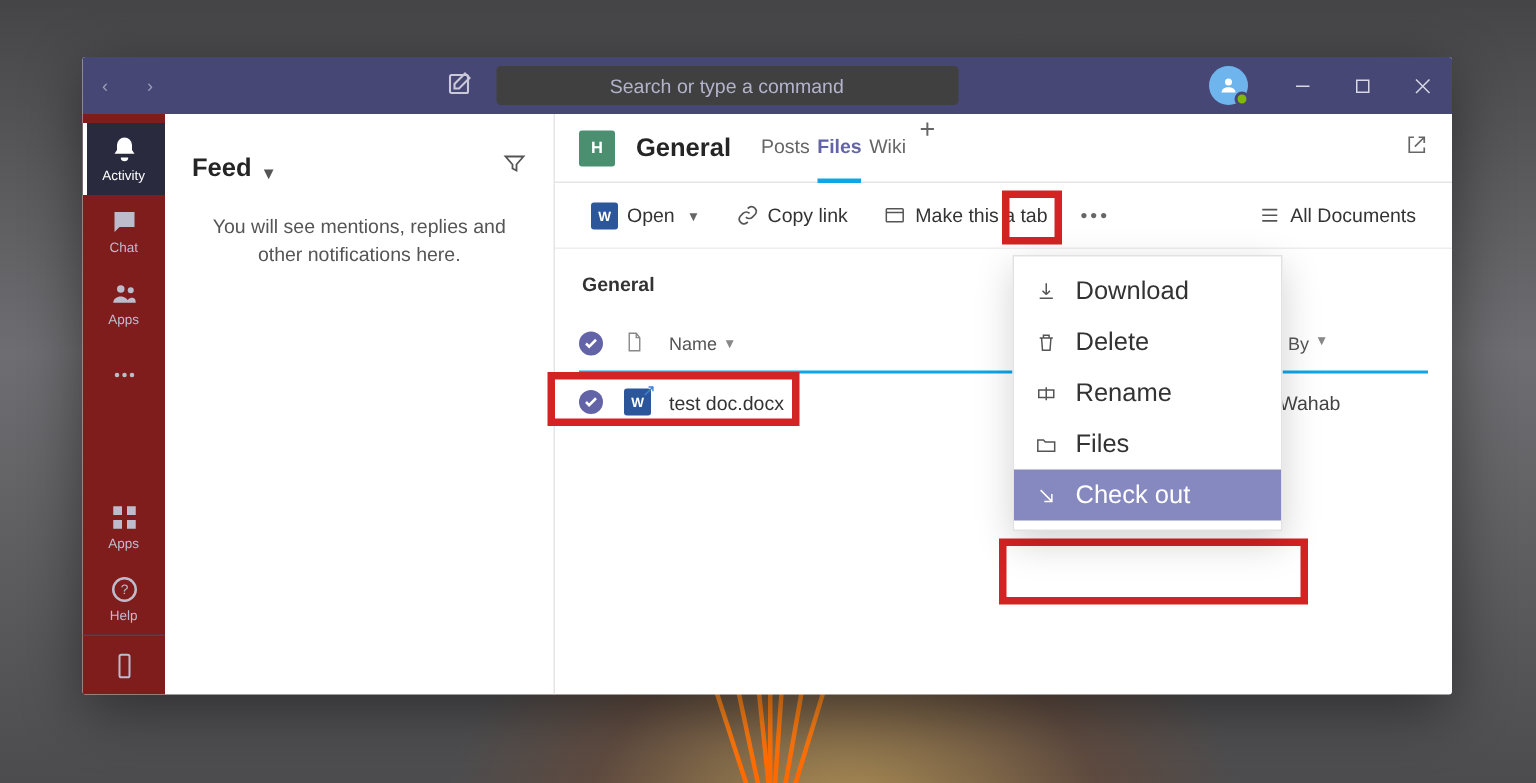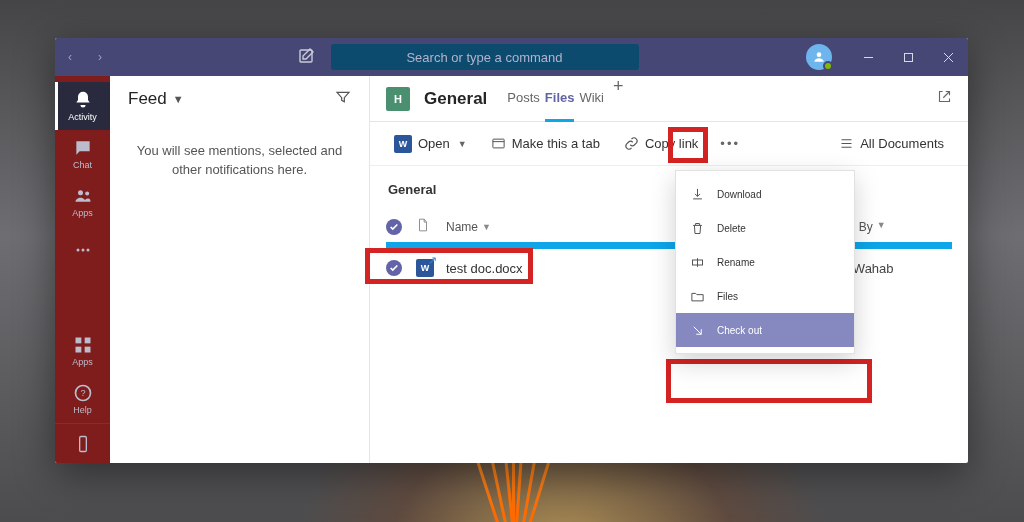--- a/index.html
+++ b/index.html
@@ -7,37 +7,37 @@
   .bg{position:absolute;inset:0;background:
      radial-gradient(ellipse 380px 280px at 55% 105%,rgba(255,200,90,.55),rgba(120,70,40,.4) 45%,rgba(50,50,55,.0) 70%),
      linear-gradient(#454547,#6e6e72 45%,#4c4c4e)}
   .filament{position:absolute;left:50%;bottom:-30px;transform:translateX(-50%);width:420px;height:200px}
   .filament div{position:absolute;bottom:0;width:3px;background:linear-gradient(#ffbf50,#ff6a00 80%);border-radius:2px}
   .window{position:absolute;left:55px;top:38px;width:913px;height:425px;background:#fff;border-radius:2px;box-shadow:0 10px 40px rgba(0,0,0,.45);display:flex;flex-direction:column;overflow:hidden}
   
   .titlebar{height:38px;background:#464775;display:flex;align-items:center;color:#d8d8e6;font-size:12px}
   .nav-btn{width:30px;text-align:center;opacity:.6;cursor:default}
   .compose{width:20px;height:20px;margin:0 14px;opacity:.9}
-  .search{flex:0 0 308px;height:26px;margin:0 auto;background:#0c4a6e;border-radius:3px;display:flex;align-items:center;justify-content:center;color:#b3b3cc;font-size:13px}
+  .search{flex:0 0 308px;height:26px;margin:0 auto;background:#404040;border-radius:3px;display:flex;align-items:center;justify-content:center;color:#b3b3cc;font-size:13px}
   .tbar-right{margin-left:auto;display:flex;align-items:center;gap:0}
   .avatar{width:26px;height:26px;border-radius:50%;background:#6eb5ee;position:relative;margin-right:16px;display:flex;align-items:center;justify-content:center}
   .avatar svg{width:14px;height:14px;fill:#fff}
   .presence{position:absolute;right:-1px;bottom:-1px;width:10px;height:10px;border-radius:50%;background:#7fba00;border:2px solid #464775}
   .winbtn{width:40px;height:38px;display:flex;align-items:center;justify-content:center;color:#d8d8e6}
   
   .body{flex:1;display:flex;min-height:0}
   
   .rail{width:55px;background:#7f1d1d;display:flex;flex-direction:column;align-items:center;color:#bcbccc;font-size:9px;padding-top:6px}
   .rail-item{width:55px;height:48px;display:flex;flex-direction:column;align-items:center;justify-content:center;gap:2px;cursor:default}
   .rail-item.active{background:#292a3e;color:#fff;box-shadow:inset 3px 0 #fff}
   .rail-item svg{width:20px;height:20px;fill:currentColor}
   .rail-spacer{flex:1}
   
   .feed{width:260px;border-right:1px solid #e5e5e5;display:flex;flex-direction:column}
-  .feed-head{height:46px;display:flex;align-items:center;padding:0 18px;font-size:17px;font-weight:400;color:#252525}
+  .feed-head{height:46px;display:flex;align-items:flex-end;padding:0 18px;font-size:17px;font-weight:700;color:#252525}
   .feed-head .chev{margin-left:6px;font-size:11px;color:#555}
   .feed-head .filt{margin-left:auto;color:#555}
   .feed-msg{padding:20px 26px;color:#555;font-size:13px;text-align:center;line-height:1.45}
   
   .main{flex:1;display:flex;flex-direction:column;min-width:0;position:relative}
   .chanbar{height:46px;display:flex;align-items:center;padding:0 16px;gap:14px;border-bottom:1px solid #e5e5e5}
   .team-ico{width:24px;height:24px;background:#4a8f70;color:#fff;font-size:11px;font-weight:600;display:flex;align-items:center;justify-content:center;border-radius:2px}
   .chan-name{font-size:17px;font-weight:700;color:#252525}
   .tabs{display:flex;gap:5px;font-size:13px;color:#666;margin-left:6px}
   .tab{padding:14px 0;cursor:default}
@@ -48,29 +48,29 @@
   .cmdbar{height:44px;display:flex;align-items:center;padding:0 14px;gap:4px;border-bottom:1px solid #eee;font-size:13px;color:#333;white-space:nowrap}
   .cmd{display:flex;align-items:center;gap:6px;padding:0 10px;height:30px;cursor:default}
   .cmd svg{width:15px;height:15px}
   .cmd .chev{font-size:9px;color:#666;margin-left:2px}
   
   .hl{position:absolute;border:5px solid #d32323;pointer-events:none}
   
   .files{padding:12px 16px 0;font-size:13px;color:#333}
   .loc{font-weight:600;color:#333;margin:4px 2px 14px}
   .grid-head,.grid-row{display:grid;grid-template-columns:30px 30px 1fr 40px 110px;align-items:center;height:38px}
-  .grid-head{color:#555;font-size:12px;border-bottom:7px solid #0ea5e9}
+  .grid-head{color:#555;font-size:12px;border-bottom:2px solid #0ea5e9}
   .grid-head .name-h{display:flex;align-items:center;gap:4px}
   .sel{width:16px;height:16px;border-radius:50%;background:#6264a7;display:flex;align-items:center;justify-content:center}
   .sel svg{width:10px;height:10px;fill:#fff}
   .word{width:18px;height:18px;background:#2b579a;color:#fff;font-size:9px;font-weight:700;display:flex;align-items:center;justify-content:center;border-radius:2px}
   .row-more{color:#888;letter-spacing:1px}
   .modby{color:#444;overflow:hidden;text-overflow:ellipsis}
   
-  .menu{position:absolute;left:305px;top:94px;width:180px;background:#fff;border:1px solid #e1e1e1;box-shadow:0 8px 24px rgba(0,0,0,.18);font-size:10px;color:#333;padding:6px 0;z-index:5}
+  .menu{position:absolute;left:305px;top:94px;width:180px;background:#fff;border:1px solid #e1e1e1;box-shadow:0 8px 24px rgba(0,0,0,.18);font-size:17px;color:#333;padding:6px 0;z-index:5}
   .mi{display:flex;align-items:center;gap:12px;height:34px;padding:0 14px;cursor:default}
   .mi svg{width:15px;height:15px;fill:none;stroke:#555;stroke-width:1.6}
   .mi.hovered{background:#8689c0;color:#fff}
   .mi.hovered svg{stroke:#fff}
   .cut{height:24px;overflow:hidden}
 </style>
 </head>
 <body>
 
 <div class="bg"></div>
@@ -179,21 +179,21 @@
     </div>
 
     <div class="feed">
       <div class="feed-head">
         <span>Feed</span>
         <span class="chev">▼</span>
         <span class="filt"><svg width="16" height="16" viewBox="0 0 24 24" fill="none" stroke="#555" stroke-width="1.8">
               <path d="M3 5h18l-7 8v6l-4-2v-4z"></path>
             </svg></span>
       </div>
-      <div class="feed-msg">You will see mentions, selected and other notifications here.</div>
+      <div class="feed-msg">You will see mentions, replies and other notifications here.</div>
     </div>
 
     <div class="main">
       <div class="chanbar">
         <div class="team-ico">H</div>
         <div class="chan-name">General</div>
         <div class="tabs">
           <div class="tab">Posts</div>
           <div class="tab active">Files</div>
           <div class="tab">Wiki</div>
@@ -204,31 +204,31 @@
             </svg></span>
       </div>
 
       <div class="cmdbar">
         <div class="cmd">
             <span class="word">W</span>
             <span>Open</span>
             <span class="chev">▼</span>
           </div>
         <div class="cmd">
+            <svg viewBox="0 0 24 24" fill="none" stroke="#555" stroke-width="1.8">
+              <path d="M10 14a5 5 0 007 0l3-3a5 5 0 00-7-7l-1 1M14 10a5 5 0 00-7 0l-3 3a5 5 0 007 7l1-1"></path>
+            </svg>
+            <span>Copy link</span>
+          </div>
+        <div class="cmd">
             <svg viewBox="0 0 24 24" fill="none" stroke="#555" stroke-width="1.6">
               <rect x="3" y="5" width="18" height="14" rx="1"></rect>
               <path d="M3 9h18"></path>
             </svg>
             <span>Make this a tab</span>
-          </div>
-        <div class="cmd">
-            <svg viewBox="0 0 24 24" fill="none" stroke="#555" stroke-width="1.8">
-              <path d="M10 14a5 5 0 007 0l3-3a5 5 0 00-7-7l-1 1M14 10a5 5 0 00-7 0l-3 3a5 5 0 007 7l1-1"></path>
-            </svg>
-            <span>Copy link</span>
           </div>
         <div class="cmd" style="padding:0 8px;letter-spacing:2px;color:#666">•••</div>
         <div style="flex:1"></div>
         <div class="cmd">
             <svg viewBox="0 0 24 24" fill="none" stroke="#555" stroke-width="1.8">
               <path d="M4 6h16M4 12h16M4 18h16"></path>
             </svg>
             <span>All Documents</span>
           </div>
       </div>

